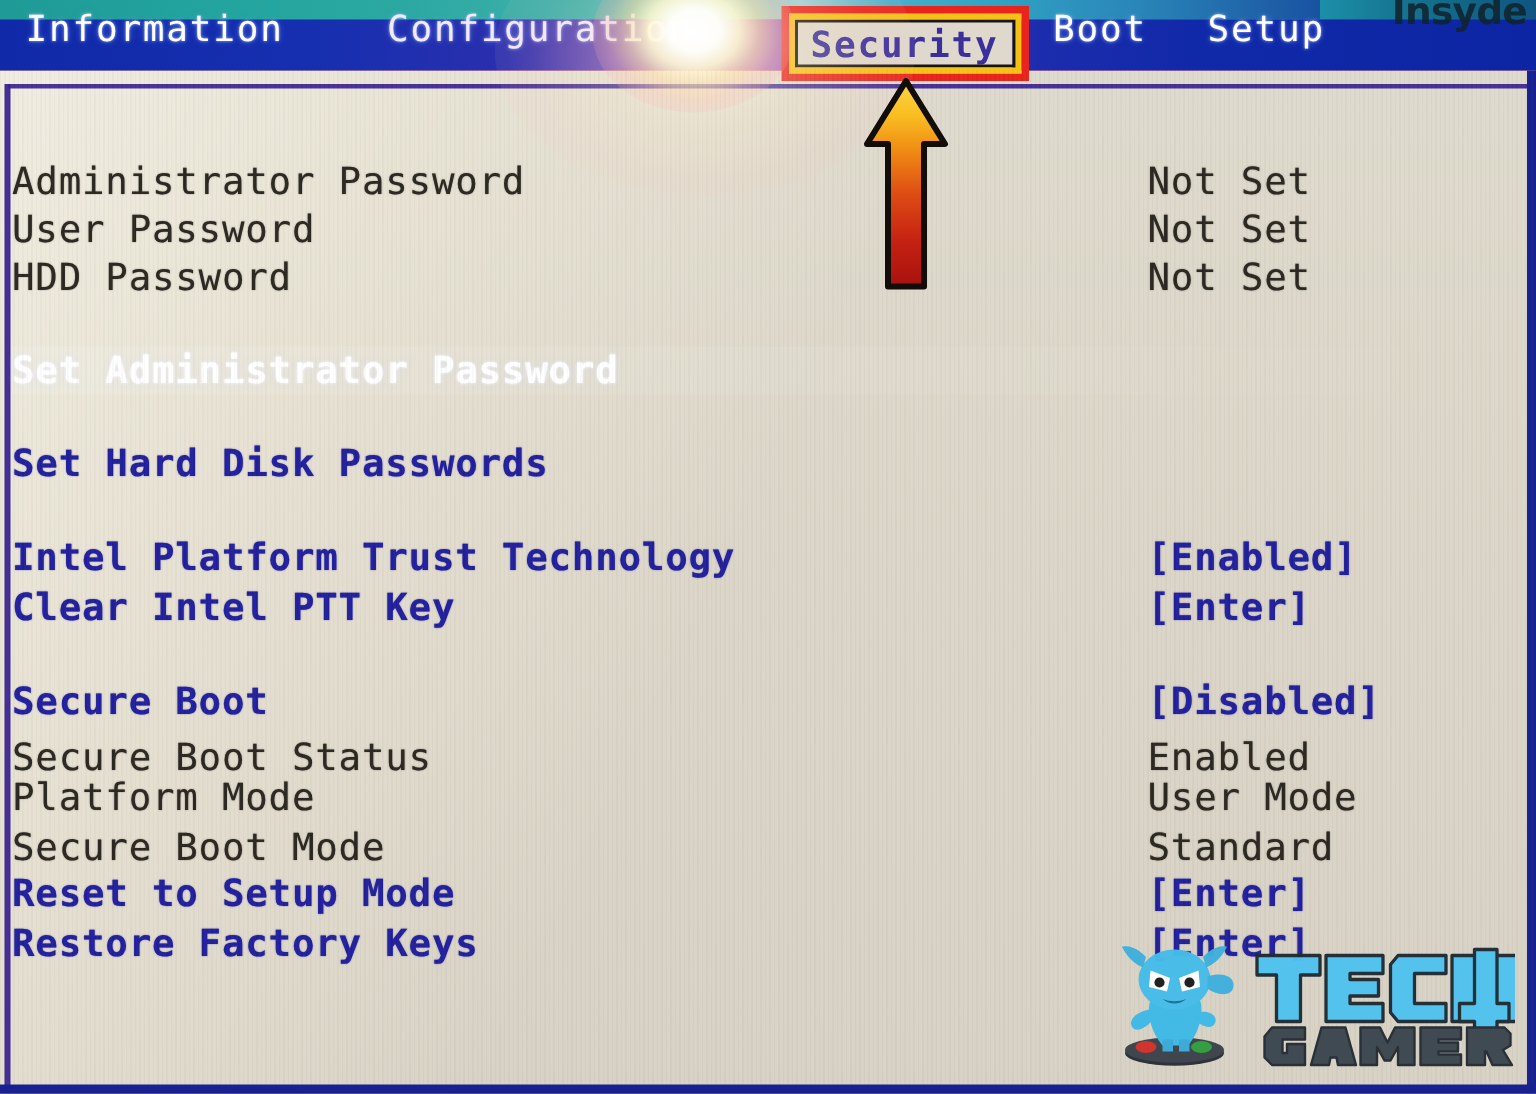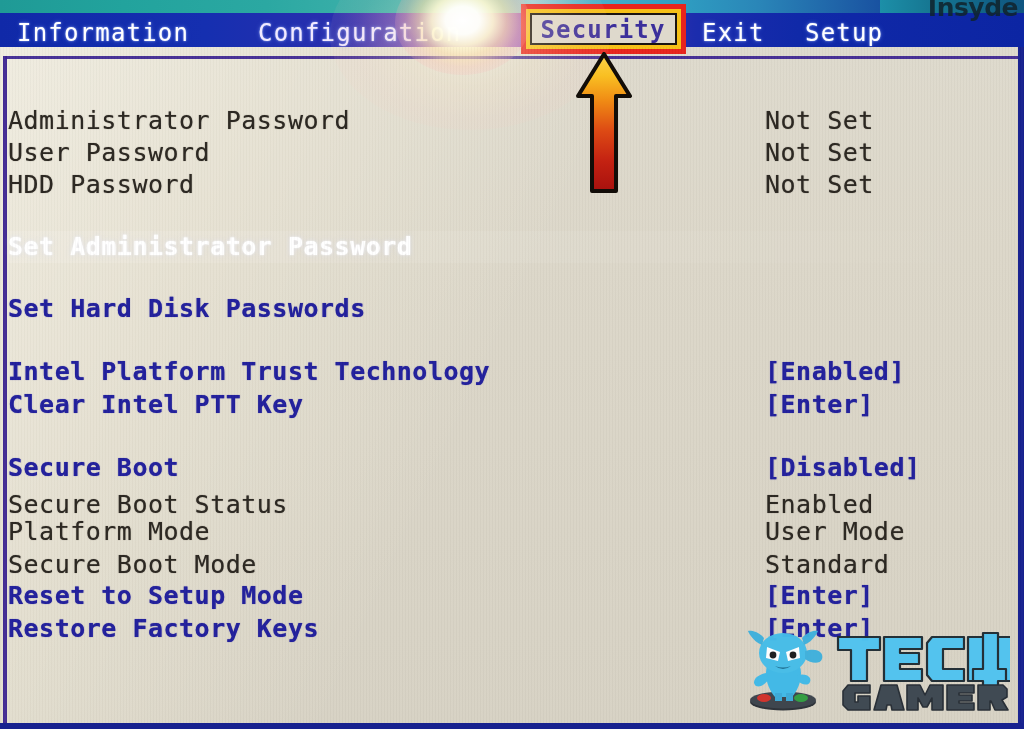--- a/index.html
+++ b/index.html
@@ -66,21 +66,21 @@
       #1029a8 0%, #152fb0 20%, #2a2fae 33%,
       #6b46b4 40%, #8a52b8 45%,
       #a265bd 49%, #7e4bb6 54%,
       #4733ae 60%, #1b2cad 68%,
       #1029a8 78%, #0c25a3 100%);
     z-index: 2;
   }
 
   .menu-item {
     position: absolute;
-    top: 17px;
+    top: 3px;
     height: 34px;
     line-height: 33px;
     color: #ffffff;
     font-size: 24px;
     letter-spacing: 1.2px;
     font-family: "DejaVu Sans Mono", "Liberation Mono", monospace;
     text-shadow: 0 0 2px rgba(180,200,255,0.85), 0 0 5px rgba(120,160,255,0.45);
     z-index: 4;
     white-space: nowrap;
   }
@@ -358,21 +358,21 @@
     </div>
 
   <div class="top-strip"></div>
   <div class="top-strip-right"></div>
   <div class="menubar"></div>
 
   <div class="insyde-logo">Insyde</div>
 
   <div class="menu-item mi-information">Information</div>
   <div class="menu-item mi-configuration">Configuration</div>
-  <div class="menu-item mi-boot">Exit</div>
+  <div class="menu-item mi-boot">Boot</div>
   <div class="menu-item mi-exit">Setup</div>
 
   <div class="tab-active">
     <span class="tab-active-label">Security</span>
   </div>
 
   <div class="annot-box"></div>
 
   <div class="glare-halo"></div>
   <div class="glare"></div>

